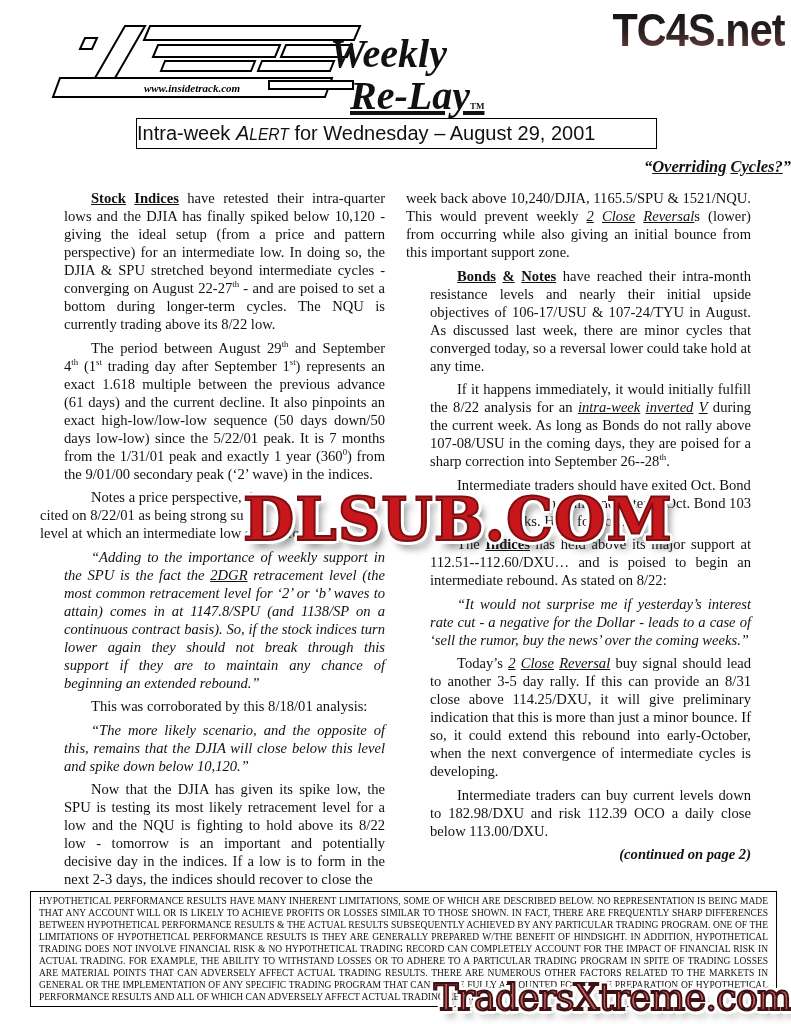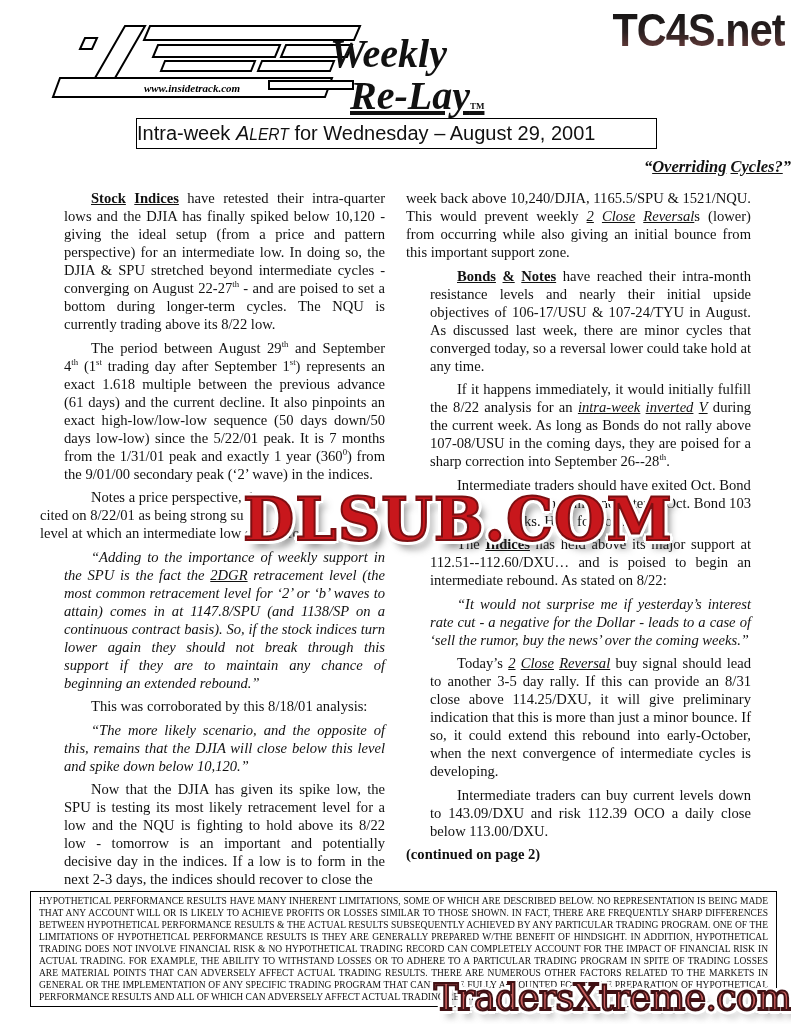--- a/index.html
+++ b/index.html
@@ -28,21 +28,21 @@
              font-family:"Liberation Sans",sans-serif;font-size:20px;line-height:29px;text-align:left;}
   .headline{position:absolute;top:157px;left:0;width:100%;text-align:right;
             font:bold italic 16.5px "Liberation Serif",serif;}
 
   
   .cols{position:absolute;top:189px;left:40px;display:flex;gap:21px;}
   .col{width:345px;font-size:14.6px;line-height:18px;text-align:justify;}
   .p{margin:0 0 5.5px 0;}
   .ind{text-indent:27px;margin-left:24px;}
   .quote{font-style:italic;}
-  .contright{font-weight:bold;text-align:left;}
+  .contright{font-weight:bold;text-align:right;font-style:italic;}
   .line{text-align:left;}
   .lright{text-align:right;}
   .lpad{padding-left:118px;}
   sup{font-size:.6em;line-height:0;}
 
   
   .wm{position:absolute;left:243px;top:485px;z-index:5;
       font-family:"DejaVu Serif","Liberation Serif",serif;font-weight:bold;font-size:59px;
       letter-spacing:1px;color:var(--wm_red,#c8171c);
       -webkit-text-stroke:2px var(--wm_stroke,#7c0f12);
@@ -113,21 +113,21 @@
         <div class="p ind"><span style="font-weight: bold; text-decoration: underline;">Bonds</span><span style="font-weight: bold;"> </span><span style="font-weight: bold; text-decoration: underline;">&amp;</span><span style="font-weight: bold;"> </span><span style="font-weight: bold; text-decoration: underline;">Notes</span><span> have reached their intra-month resistance levels and nearly their initial upside objectives of 106-17/USU &amp; 107-24/TYU in August.  As discussed last week, there are minor cycles that converged today, so a reversal lower could take hold at any time.</span></div>
         <div class="p ind"><span>If it happens immediately, it would initially fulfill the 8/22 analysis for an </span><span style="font-style: italic; text-decoration: underline;">intra-week</span><span style="font-style: italic;"> </span><span style="font-style: italic; text-decoration: underline;">inverted</span><span style="font-style: italic;"> </span><span style="font-style: italic; text-decoration: underline;">V</span><span> during the current week.  As long as Bonds do not rally above 107-08/USU in the coming days, they are poised for a sharp correction into September 26--28</span><sup>th</sup><span>.</span></div>
         <div class="p ">
           <div class="line ind"><span>Intermediate traders should have exited Oct. Bond</span></div>
           <div class="line lright"><span>th gains and entered Oct. Bond 103</span></div>
           <div class="line lpad"><span>ks.  Hold for now.</span></div>
         </div>
         <div class="p ind"><span>The </span><span style="font-weight: bold; text-decoration: underline;">Indices</span><span> has held above its major support at 112.51--112.60/DXU…  and is poised to begin an intermediate rebound.  As stated on 8/22:</span></div>
         <div class="p ind quote"><span>“It would not surprise me if yesterday’s interest rate cut - a negative for the Dollar - leads to a case of ‘sell the rumor, buy the news’ over the coming weeks.”</span></div>
         <div class="p ind"><span>Today’s </span><span style="font-style: italic; text-decoration: underline;">2</span><span style="font-style: italic;"> </span><span style="font-style: italic; text-decoration: underline;">Close</span><span style="font-style: italic;"> </span><span style="font-style: italic; text-decoration: underline;">Reversal</span><span> buy signal should lead to another 3-5 day rally.  If this can provide an 8/31 close above 114.25/DXU, it will give preliminary indication that this is more than just a minor bounce.  If so, it could extend this rebound into early-October, when the next convergence of intermediate cycles is developing.</span></div>
-        <div class="p ind"><span>Intermediate traders can buy current levels down to 143.09/DXU and risk 112.39 OCO a daily close below 113.00/DXU.</span></div>
+        <div class="p ind"><span>Intermediate traders can buy current levels down to 182.98/DXU and risk 112.39 OCO a daily close below 113.00/DXU.</span></div>
         <div class="p contright"><span>(continued on page 2)</span></div>
       </div>
   </div>
 
   <div class="wm">DLSUB.COM</div>
 
   <div class="disc-box">HYPOTHETICAL PERFORMANCE RESULTS HAVE MANY INHERENT LIMITATIONS, SOME OF WHICH ARE DESCRIBED BELOW.  NO REPRESENTATION IS BEING MADE THAT ANY ACCOUNT WILL OR IS LIKELY TO ACHIEVE PROFITS OR LOSSES SIMILAR TO THOSE SHOWN.  IN FACT, THERE ARE FREQUENTLY SHARP DIFFERENCES BETWEEN HYPOTHETICAL PERFORMANCE RESULTS &amp; THE ACTUAL RESULTS SUBSEQUENTLY ACHIEVED BY ANY PARTICULAR TRADING PROGRAM.  ONE OF THE LIMITATIONS OF HYPOTHETICAL PERFORMANCE RESULTS IS THEY ARE GENERALLY PREPARED W/THE BENEFIT OF HINDSIGHT.  IN ADDITION, HYPOTHETICAL TRADING DOES NOT INVOLVE FINANCIAL RISK &amp; NO HYPOTHETICAL TRADING RECORD CAN COMPLETELY ACCOUNT FOR THE IMPACT OF FINANCIAL RISK IN ACTUAL TRADING.  FOR EXAMPLE, THE ABILITY TO WITHSTAND LOSSES OR TO ADHERE TO A PARTICULAR TRADING PROGRAM IN SPITE OF TRADING LOSSES ARE MATERIAL POINTS THAT CAN ADVERSELY AFFECT ACTUAL TRADING RESULTS.  THERE ARE NUMEROUS OTHER FACTORS RELATED TO THE MARKETS IN GENERAL OR THE IMPLEMENTATION OF ANY SPECIFIC TRADING PROGRAM THAT CANNOT BE FULLY ACCOUNTED FOR IN THE PREPARATION OF HYPOTHETICAL PERFORMANCE RESULTS AND ALL OF WHICH CAN ADVERSELY AFFECT ACTUAL TRADING RESULTS.</div>
 
   <div class="txtreme">TradersXtreme.com</div>
 

